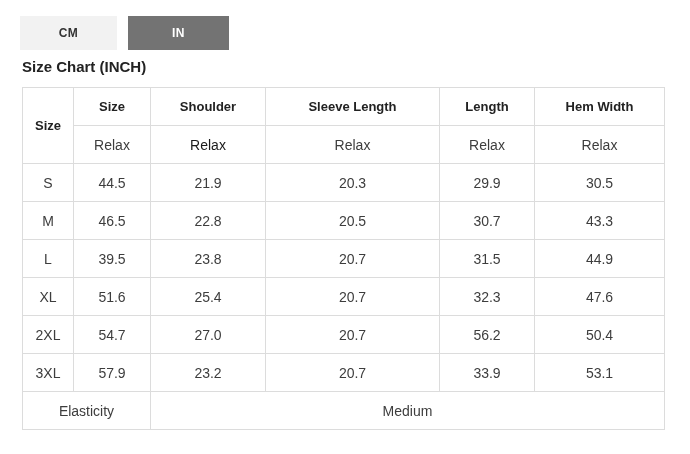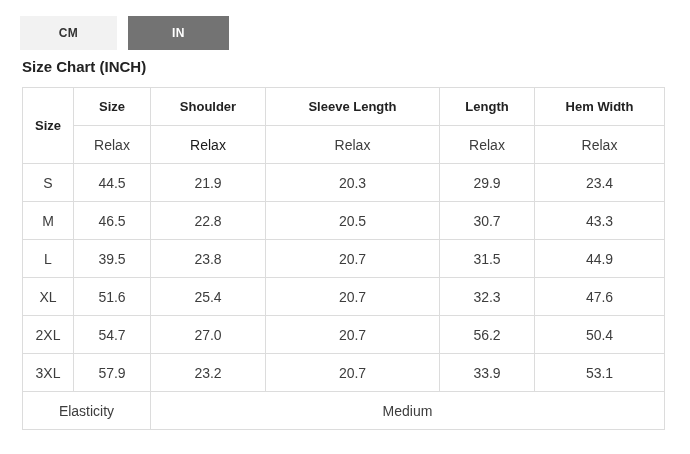--- a/index.html
+++ b/index.html
@@ -117,21 +117,21 @@
       </tr>
     </thead>
     <tbody>
 
     <tr>
     <td class="size-cell">S</td>
     <td class="value-cell">44.5</td>
     <td class="value-cell">21.9</td>
     <td class="value-cell">20.3</td>
     <td class="value-cell">29.9</td>
-    <td class="value-cell">23.4</td>
+    <td class="value-cell">30.5</td>
   </tr>
         <tr>
     <td class="size-cell">M</td>
     <td class="value-cell">46.5</td>
     <td class="value-cell">22.8</td>
     <td class="value-cell">20.5</td>
     <td class="value-cell">30.7</td>
     <td class="value-cell">43.3</td>
   </tr>
         <tr>

